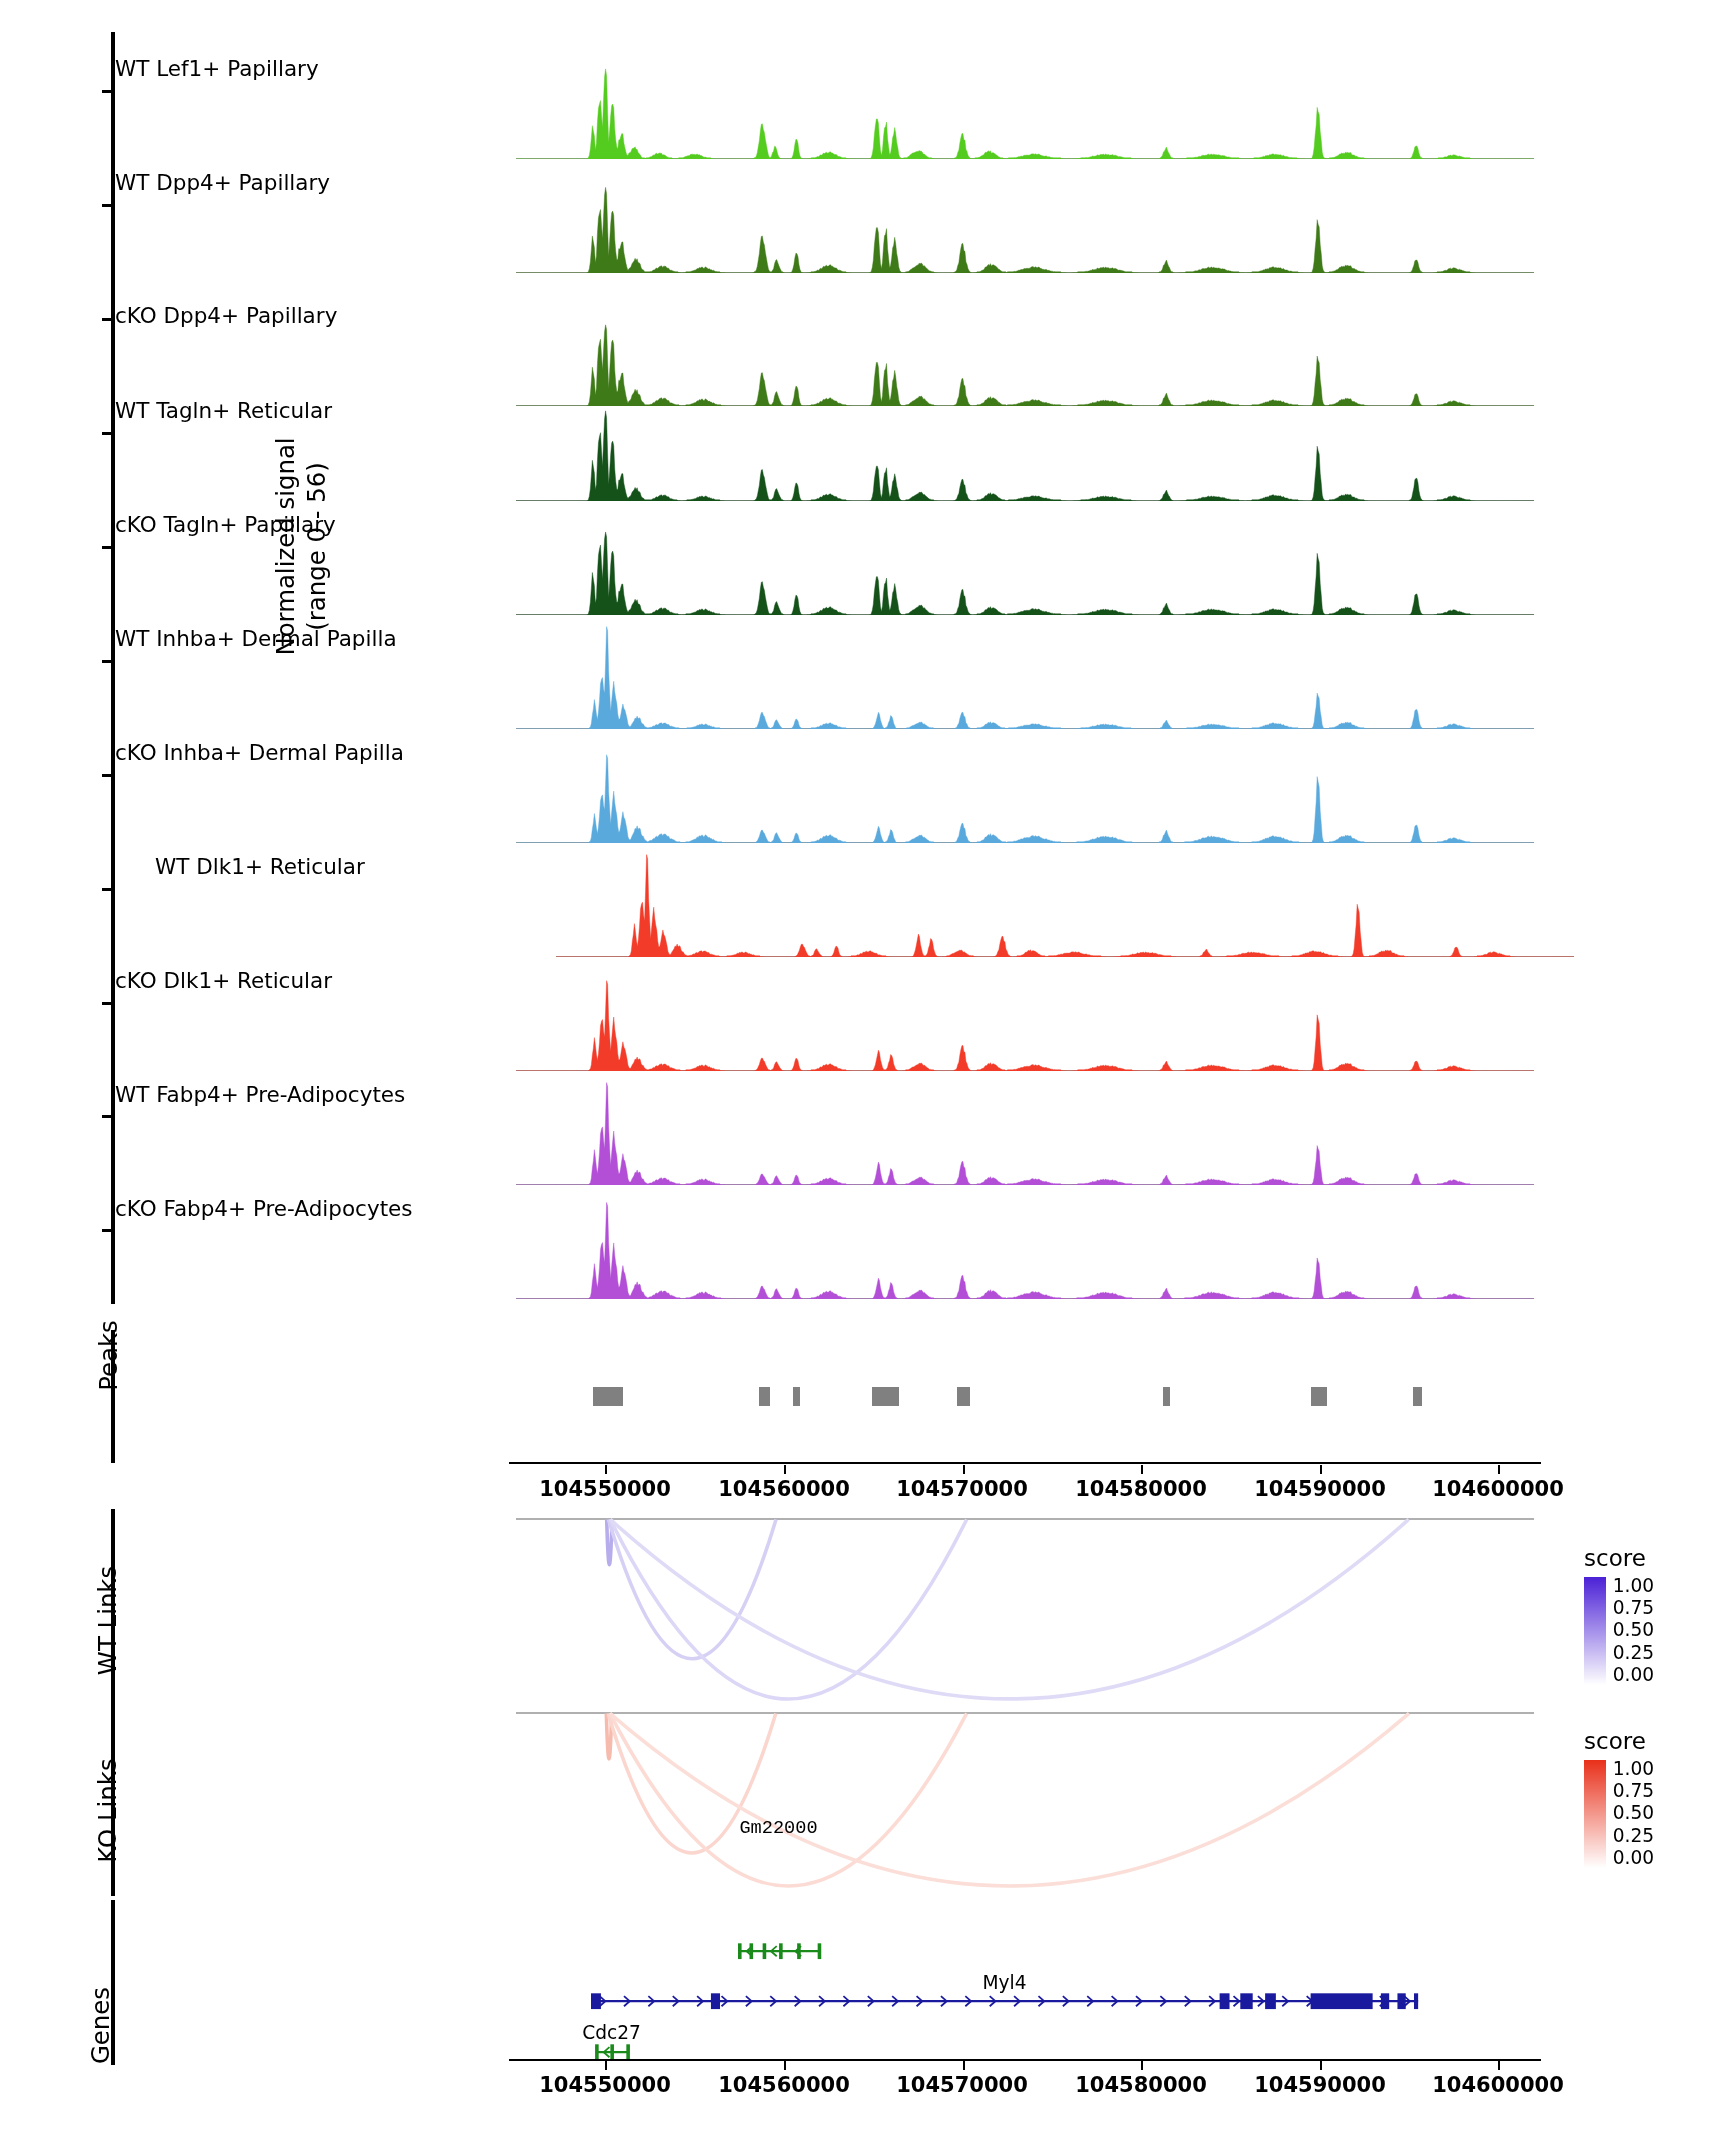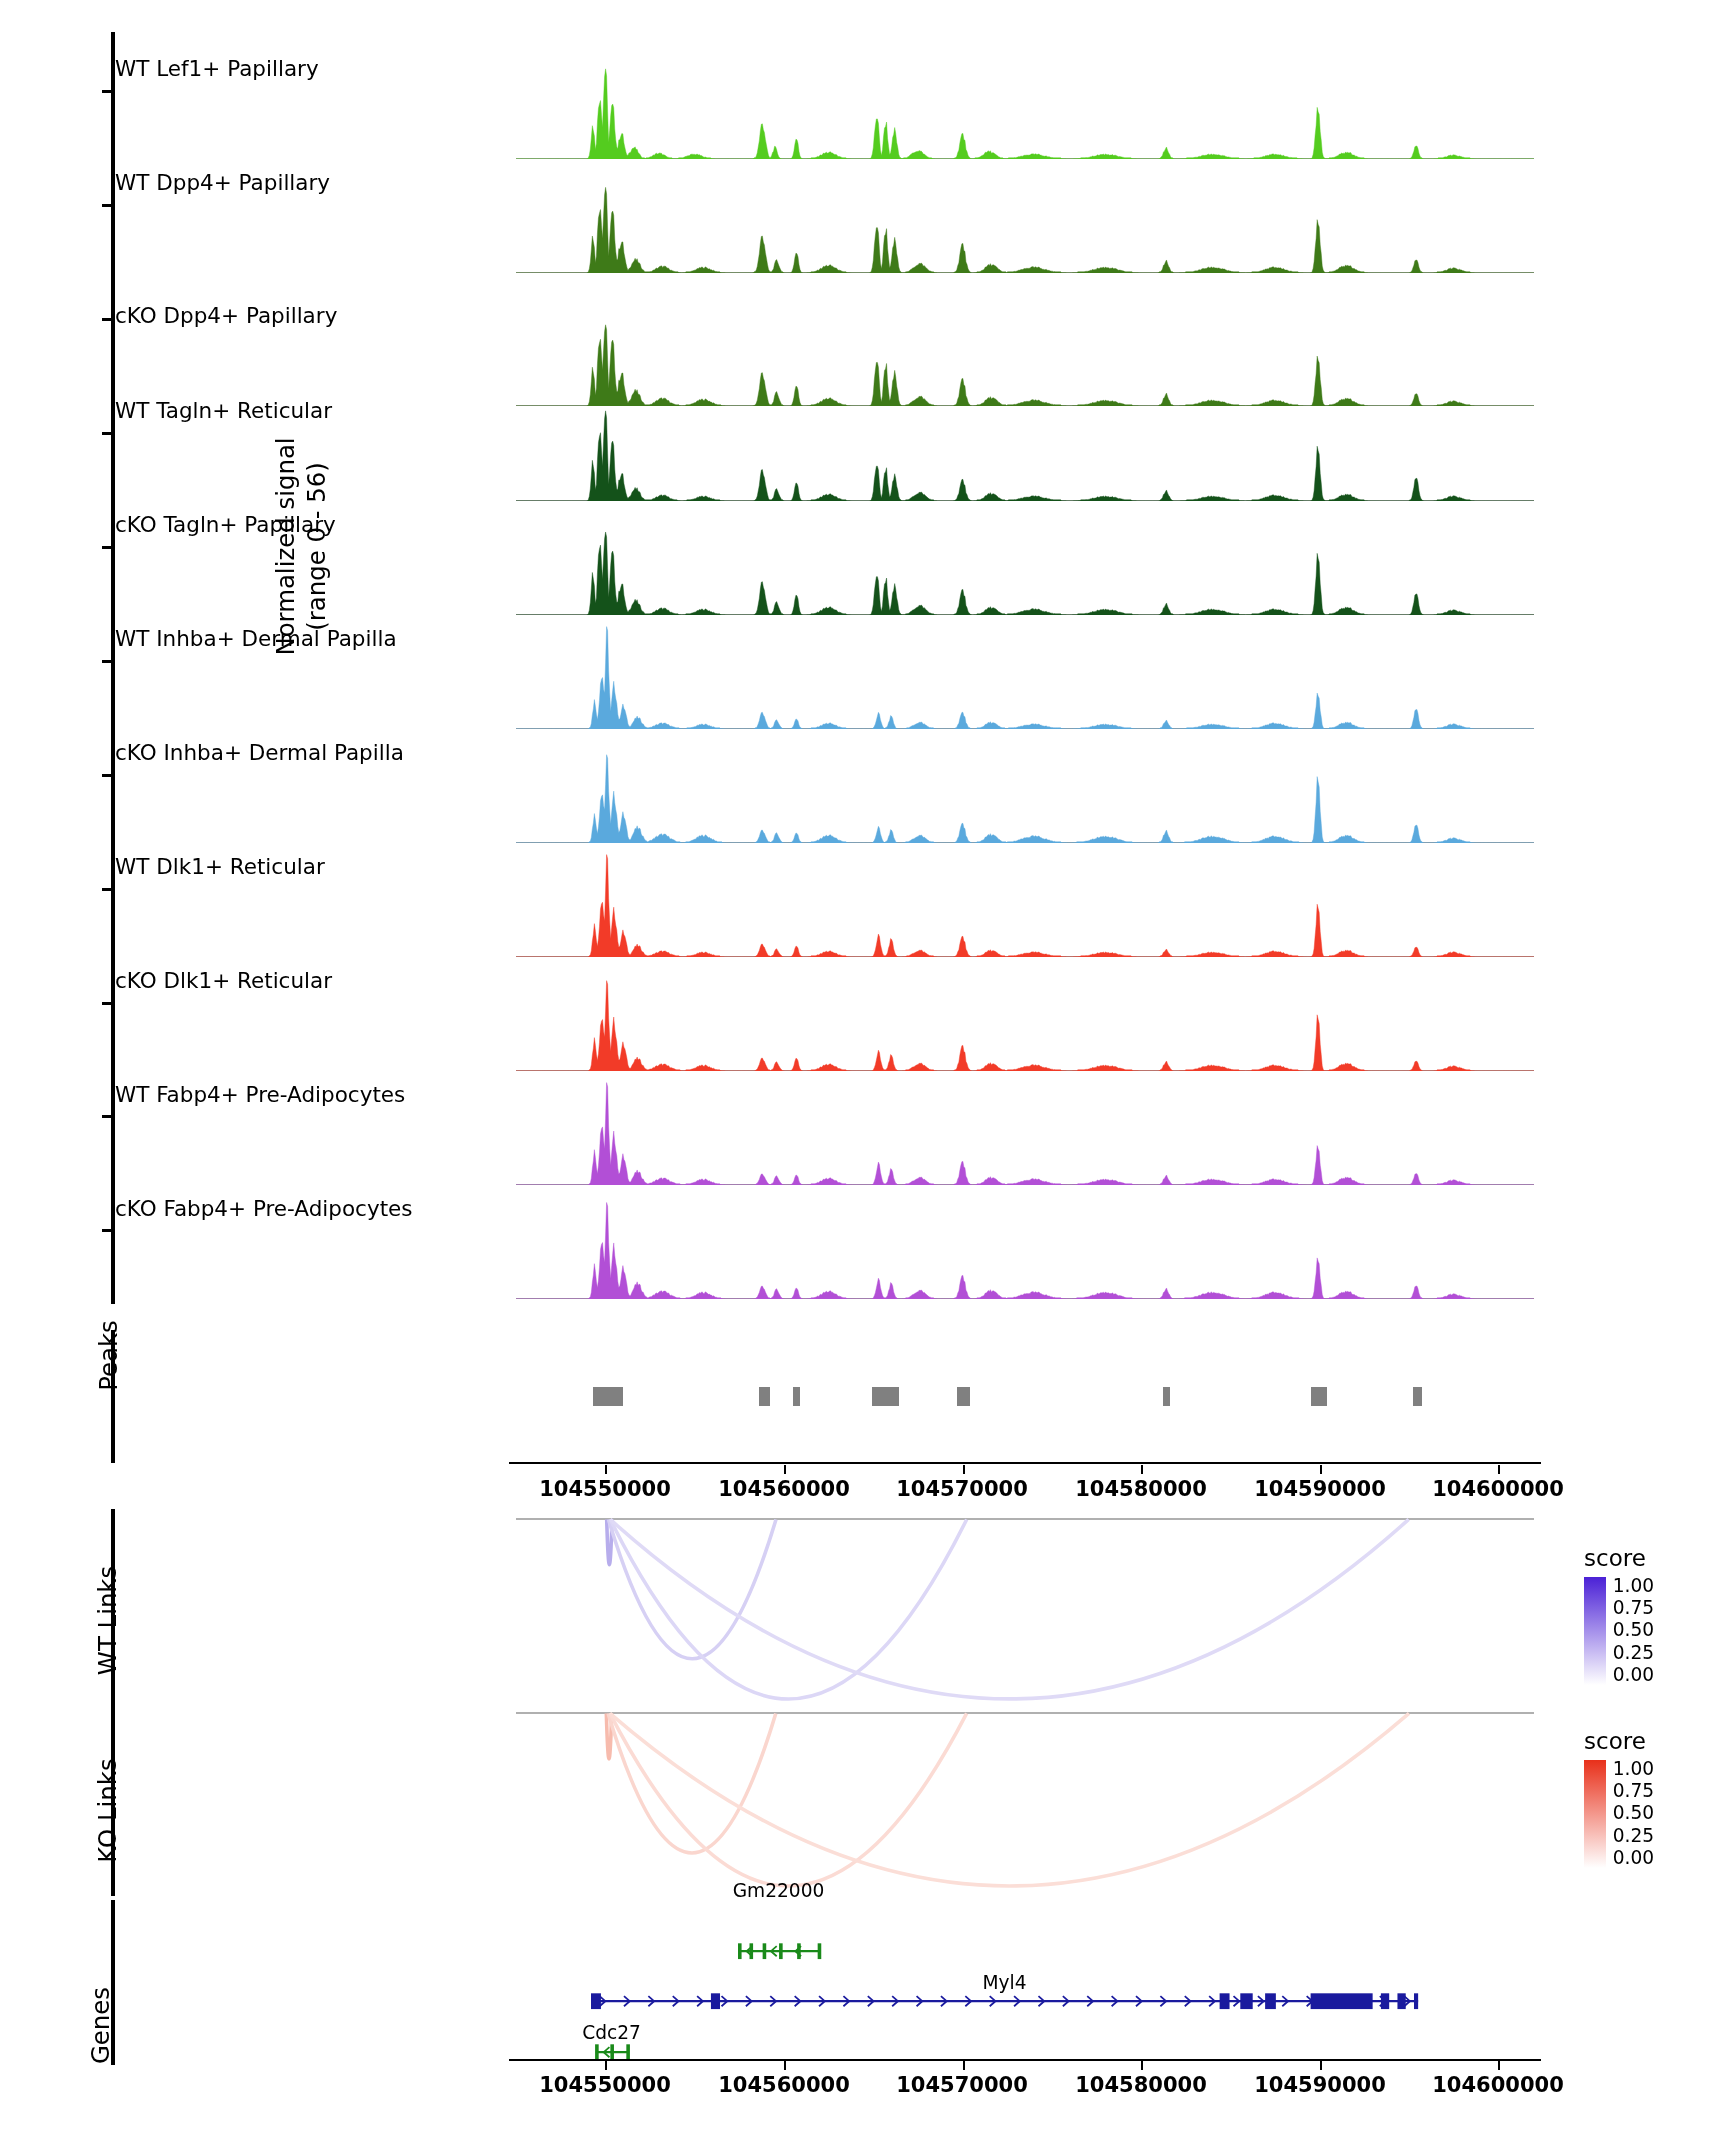--- a/index.html
+++ b/index.html
@@ -261,21 +261,21 @@
       </div>
       <div class="track" style="top: 734px;">
         <div class="track-label">cKO Inhba+ Dermal Papilla</div>
         <div class="track-plot">
           <div class="baseline"></div>
           <svg class="sig" width="1018" height="108" viewBox="0 0 1420 150" preserveAspectRatio="none">
             <path d="M 0 150 L 0.00 150.00 L 1.42 150.00 L 2.84 150.00 L 4.26 150.00 L 5.68 150.00 L 7.10 150.00 L 8.52 150.00 L 9.94 150.00 L 11.36 150.00 L 12.78 150.00 L 14.20 150.00 L 15.62 150.00 L 17.04 150.00 L 18.46 150.00 L 19.88 150.00 L 21.30 150.00 L 22.72 150.00 L 24.14 150.00 L 25.56 150.00 L 26.98 150.00 L 28.40 150.00 L 29.82 150.00 L 31.24 150.00 L 32.66 150.00 L 34.08 150.00 L 35.50 150.00 L 36.92 150.00 L 38.34 150.00 L 39.76 150.00 L 41.18 150.00 L 42.60 150.00 L 44.02 150.00 L 45.44 150.00 L 46.86 150.00 L 48.28 150.00 L 49.70 150.00 L 51.12 150.00 L 52.54 150.00 L 53.96 150.00 L 55.38 150.00 L 56.80 150.00 L 58.22 150.00 L 59.64 150.00 L 61.06 150.00 L 62.48 150.00 L 63.90 150.00 L 65.32 150.00 L 66.74 150.00 L 68.16 150.00 L 69.58 150.00 L 71.00 150.00 L 72.42 150.00 L 73.84 150.00 L 75.26 150.00 L 76.68 150.00 L 78.10 150.00 L 79.52 150.00 L 80.94 150.00 L 82.36 150.00 L 83.78 150.00 L 85.20 150.00 L 86.62 150.00 L 88.04 150.00 L 89.46 150.00 L 90.88 150.00 L 92.30 150.00 L 93.72 150.00 L 95.14 150.00 L 96.56 150.00 L 97.98 150.00 L 99.40 149.98 L 100.82 149.87 L 102.24 148.20 L 103.66 147.56 L 105.08 142.28 L 106.50 130.39 L 107.92 122.17 L 109.34 109.10 L 110.76 118.46 L 112.18 129.65 L 113.60 136.99 L 115.02 127.50 L 116.44 112.93 L 117.86 91.31 L 119.28 85.40 L 120.70 83.13 L 122.12 98.38 L 123.54 103.71 L 124.96 68.78 L 126.38 27.37 L 127.80 32.16 L 129.22 78.47 L 130.64 102.71 L 132.06 123.61 L 133.48 107.00 L 134.90 91.52 L 136.32 77.91 L 137.74 94.09 L 139.16 103.95 L 140.58 111.00 L 142.00 127.60 L 143.42 135.36 L 144.84 132.71 L 146.26 124.88 L 147.68 114.96 L 149.10 106.53 L 150.52 114.48 L 151.94 117.13 L 153.36 123.93 L 154.78 131.31 L 156.20 141.25 L 157.62 144.71 L 159.04 145.70 L 160.46 143.87 L 161.88 140.17 L 163.30 137.51 L 164.72 134.68 L 166.14 129.62 L 167.56 130.89 L 168.98 126.09 L 170.40 131.17 L 171.82 129.25 L 173.24 130.36 L 174.66 137.47 L 176.08 140.36 L 177.50 140.60 L 178.92 144.10 L 180.34 146.10 L 181.76 146.82 L 183.18 148.20 L 184.60 147.92 L 186.02 147.03 L 187.44 146.34 L 188.86 146.54 L 190.28 144.97 L 191.70 143.60 L 193.12 144.05 L 194.54 141.57 L 195.96 140.52 L 197.38 141.51 L 198.80 140.02 L 200.22 138.23 L 201.64 137.75 L 203.06 137.09 L 204.48 139.97 L 205.90 137.69 L 207.32 137.64 L 208.74 137.87 L 210.16 139.69 L 211.58 140.86 L 213.00 140.58 L 214.42 143.76 L 215.84 144.41 L 217.26 144.07 L 218.68 145.28 L 220.10 145.62 L 221.52 146.38 L 222.94 147.45 L 224.36 148.17 L 225.78 148.20 L 227.20 148.20 L 228.62 148.20 L 230.04 149.45 L 231.46 149.54 L 232.88 149.71 L 234.30 149.61 L 235.72 149.41 L 237.14 148.20 L 238.56 148.20 L 239.98 148.20 L 241.40 148.20 L 242.82 147.63 L 244.24 146.90 L 245.66 146.26 L 247.08 145.89 L 248.50 144.91 L 249.92 144.90 L 251.34 143.71 L 252.76 141.53 L 254.18 142.29 L 255.60 139.81 L 257.02 140.68 L 258.44 139.47 L 259.86 138.72 L 261.28 141.36 L 262.70 141.13 L 264.12 138.64 L 265.54 139.67 L 266.96 141.04 L 268.38 142.57 L 269.80 142.05 L 271.22 143.84 L 272.64 143.83 L 274.06 145.47 L 275.48 144.89 L 276.90 146.15 L 278.32 147.17 L 279.74 147.33 L 281.16 148.20 L 282.58 148.20 L 284.00 148.20 L 285.42 148.20 L 286.84 148.20 L 288.26 149.56 L 289.68 149.64 L 291.10 149.76 L 292.52 149.86 L 293.94 149.88 L 295.36 149.92 L 296.78 149.96 L 298.20 149.97 L 299.62 149.98 L 301.04 149.99 L 302.46 149.99 L 303.88 150.00 L 305.30 150.00 L 306.72 150.00 L 308.14 150.00 L 309.56 150.00 L 310.98 150.00 L 312.40 150.00 L 313.82 150.00 L 315.24 150.00 L 316.66 150.00 L 318.08 150.00 L 319.50 150.00 L 320.92 150.00 L 322.34 150.00 L 323.76 150.00 L 325.18 150.00 L 326.60 150.00 L 328.02 150.00 L 329.44 149.98 L 330.86 149.95 L 332.28 149.83 L 333.70 149.45 L 335.12 148.20 L 336.54 147.16 L 337.96 144.20 L 339.38 141.09 L 340.80 136.02 L 342.22 132.32 L 343.64 132.01 L 345.06 135.08 L 346.48 136.61 L 347.90 140.45 L 349.32 143.24 L 350.74 146.12 L 352.16 148.20 L 353.58 148.20 L 355.00 149.55 L 356.42 148.20 L 357.84 147.16 L 359.26 145.53 L 360.68 140.16 L 362.10 136.81 L 363.52 135.61 L 364.94 138.51 L 366.36 141.55 L 367.78 144.22 L 369.20 146.56 L 370.62 148.20 L 372.04 149.42 L 373.46 149.80 L 374.88 149.95 L 376.30 149.99 L 377.72 150.00 L 379.14 150.00 L 380.56 149.99 L 381.98 149.95 L 383.40 149.75 L 384.82 148.20 L 386.24 147.09 L 387.66 144.10 L 389.08 139.23 L 390.50 136.20 L 391.92 136.65 L 393.34 138.75 L 394.76 144.28 L 396.18 147.65 L 397.60 148.20 L 399.02 149.81 L 400.44 149.96 L 401.86 149.94 L 403.28 149.91 L 404.70 149.84 L 406.12 149.79 L 407.54 149.72 L 408.96 149.61 L 410.38 149.44 L 411.80 148.20 L 413.22 148.20 L 414.64 148.20 L 416.06 148.04 L 417.48 147.64 L 418.90 147.29 L 420.32 145.90 L 421.74 146.39 L 423.16 145.30 L 424.58 143.42 L 426.00 144.06 L 427.42 142.99 L 428.84 140.68 L 430.26 141.18 L 431.68 140.27 L 433.10 139.37 L 434.52 140.69 L 435.94 140.22 L 437.36 139.00 L 438.78 138.59 L 440.20 140.62 L 441.62 140.67 L 443.04 141.93 L 444.46 142.80 L 445.88 143.00 L 447.30 143.25 L 448.72 145.60 L 450.14 146.22 L 451.56 146.01 L 452.98 146.70 L 454.40 147.43 L 455.82 147.91 L 457.24 148.20 L 458.66 148.20 L 460.08 148.20 L 461.50 149.44 L 462.92 149.54 L 464.34 149.67 L 465.76 149.78 L 467.18 149.84 L 468.60 149.89 L 470.02 149.94 L 471.44 149.95 L 472.86 149.97 L 474.28 149.98 L 475.70 149.99 L 477.12 149.99 L 478.54 150.00 L 479.96 150.00 L 481.38 150.00 L 482.80 150.00 L 484.22 150.00 L 485.64 150.00 L 487.06 150.00 L 488.48 150.00 L 489.90 150.00 L 491.32 150.00 L 492.74 150.00 L 494.16 149.98 L 495.58 149.90 L 497.00 149.59 L 498.42 148.20 L 499.84 146.32 L 501.26 143.02 L 502.68 137.89 L 504.10 132.37 L 505.52 126.81 L 506.94 129.41 L 508.36 137.09 L 509.78 141.65 L 511.20 145.89 L 512.62 148.11 L 514.04 149.45 L 515.46 148.20 L 516.88 147.67 L 518.30 145.72 L 519.72 140.96 L 521.14 138.05 L 522.56 131.42 L 523.98 132.44 L 525.40 135.27 L 526.82 142.03 L 528.24 145.11 L 529.66 148.11 L 531.08 149.42 L 532.50 149.80 L 533.92 149.96 L 535.34 149.96 L 536.76 149.92 L 538.18 149.88 L 539.60 149.78 L 541.02 149.74 L 542.44 149.59 L 543.86 148.20 L 545.28 148.20 L 546.70 148.20 L 548.12 148.07 L 549.54 146.80 L 550.96 146.21 L 552.38 144.96 L 553.80 144.36 L 555.22 143.97 L 556.64 143.00 L 558.06 142.18 L 559.48 141.35 L 560.90 141.04 L 562.32 139.21 L 563.74 139.58 L 565.16 138.98 L 566.58 139.83 L 568.00 142.41 L 569.42 141.76 L 570.84 143.21 L 572.26 144.24 L 573.68 145.52 L 575.10 146.31 L 576.52 147.66 L 577.94 147.76 L 579.36 148.20 L 580.78 148.20 L 582.20 148.20 L 583.62 149.57 L 585.04 149.67 L 586.46 149.78 L 587.88 149.89 L 589.30 149.93 L 590.72 149.96 L 592.14 149.98 L 593.56 149.99 L 594.98 149.99 L 596.40 150.00 L 597.82 150.00 L 599.24 150.00 L 600.66 150.00 L 602.08 150.00 L 603.50 150.00 L 604.92 150.00 L 606.34 150.00 L 607.76 149.98 L 609.18 149.93 L 610.60 149.78 L 612.02 149.50 L 613.44 148.20 L 614.86 146.97 L 616.28 143.04 L 617.70 140.63 L 619.12 132.97 L 620.54 127.17 L 621.96 122.99 L 623.38 122.68 L 624.80 129.32 L 626.22 129.97 L 627.64 139.79 L 629.06 141.94 L 630.48 145.89 L 631.90 147.97 L 633.32 148.20 L 634.74 149.73 L 636.16 149.92 L 637.58 149.89 L 639.00 149.78 L 640.42 149.67 L 641.84 149.46 L 643.26 148.20 L 644.68 148.20 L 646.10 148.20 L 647.52 147.98 L 648.94 146.95 L 650.36 146.24 L 651.78 145.66 L 653.20 144.32 L 654.62 141.66 L 656.04 141.64 L 657.46 140.05 L 658.88 138.09 L 660.30 139.49 L 661.72 136.98 L 663.14 140.25 L 664.56 138.98 L 665.98 138.67 L 667.40 139.46 L 668.82 140.34 L 670.24 141.45 L 671.66 142.92 L 673.08 144.73 L 674.50 145.28 L 675.92 146.66 L 677.34 147.42 L 678.76 148.20 L 680.18 148.20 L 681.60 148.20 L 683.02 148.20 L 684.44 149.44 L 685.86 148.20 L 687.28 148.20 L 688.70 148.20 L 690.12 148.20 L 691.54 148.20 L 692.96 148.14 L 694.38 147.53 L 695.80 147.27 L 697.22 147.42 L 698.64 146.76 L 700.06 146.21 L 701.48 145.34 L 702.90 145.58 L 704.32 144.25 L 705.74 144.43 L 707.16 144.47 L 708.58 142.63 L 710.00 142.92 L 711.42 142.57 L 712.84 142.39 L 714.26 142.70 L 715.68 142.28 L 717.10 142.23 L 718.52 140.31 L 719.94 140.08 L 721.36 139.59 L 722.78 141.37 L 724.20 139.78 L 725.62 140.73 L 727.04 141.33 L 728.46 140.42 L 729.88 140.79 L 731.30 142.42 L 732.72 142.59 L 734.14 143.83 L 735.56 143.96 L 736.98 144.66 L 738.40 144.39 L 739.82 144.14 L 741.24 145.42 L 742.66 145.67 L 744.08 145.79 L 745.50 146.78 L 746.92 147.02 L 748.34 147.14 L 749.76 148.01 L 751.18 147.69 L 752.60 148.20 L 754.02 148.20 L 755.44 148.20 L 756.86 148.20 L 758.28 148.20 L 759.70 148.20 L 761.12 149.42 L 762.54 149.49 L 763.96 149.62 L 765.38 149.72 L 766.80 149.75 L 768.22 149.81 L 769.64 149.86 L 771.06 149.89 L 772.48 149.89 L 773.90 149.85 L 775.32 149.84 L 776.74 149.79 L 778.16 149.70 L 779.58 149.69 L 781.00 149.57 L 782.42 148.20 L 783.84 148.20 L 785.26 148.20 L 786.68 148.20 L 788.10 148.20 L 789.52 148.20 L 790.94 148.20 L 792.36 148.09 L 793.78 147.62 L 795.20 147.18 L 796.62 147.39 L 798.04 146.93 L 799.46 146.90 L 800.88 145.51 L 802.30 146.00 L 803.72 144.32 L 805.14 144.71 L 806.56 144.82 L 807.98 144.18 L 809.40 144.22 L 810.82 141.83 L 812.24 142.79 L 813.66 142.59 L 815.08 141.45 L 816.50 141.45 L 817.92 141.40 L 819.34 140.46 L 820.76 142.10 L 822.18 140.39 L 823.60 141.41 L 825.02 141.52 L 826.44 141.44 L 827.86 142.53 L 829.28 142.37 L 830.70 142.39 L 832.12 141.44 L 833.54 143.30 L 834.96 142.91 L 836.38 142.76 L 837.80 143.61 L 839.22 144.67 L 840.64 145.56 L 842.06 145.21 L 843.48 145.61 L 844.90 145.99 L 846.32 146.54 L 847.74 146.89 L 849.16 147.70 L 850.58 148.07 L 852.00 148.11 L 853.42 148.20 L 854.84 148.20 L 856.26 148.20 L 857.68 148.20 L 859.10 148.20 L 860.52 149.40 L 861.94 149.53 L 863.36 149.57 L 864.78 149.66 L 866.20 149.76 L 867.62 149.76 L 869.04 149.81 L 870.46 149.86 L 871.88 149.91 L 873.30 149.92 L 874.72 149.94 L 876.14 149.95 L 877.56 149.97 L 878.98 149.98 L 880.40 149.98 L 881.82 149.99 L 883.24 149.99 L 884.66 149.99 L 886.08 149.99 L 887.50 150.00 L 888.92 150.00 L 890.34 150.00 L 891.76 150.00 L 893.18 149.99 L 894.60 149.95 L 896.02 149.81 L 897.44 148.20 L 898.86 148.20 L 900.28 146.77 L 901.70 144.58 L 903.12 139.31 L 904.54 138.18 L 905.96 134.77 L 907.38 131.92 L 908.80 136.69 L 910.22 140.71 L 911.64 142.73 L 913.06 146.51 L 914.48 148.20 L 915.90 148.20 L 917.32 149.80 L 918.74 149.93 L 920.16 149.92 L 921.58 149.90 L 923.00 149.87 L 924.42 149.86 L 925.84 149.78 L 927.26 149.75 L 928.68 149.63 L 930.10 149.57 L 931.52 149.51 L 932.94 148.20 L 934.36 148.20 L 935.78 148.20 L 937.20 148.20 L 938.62 148.20 L 940.04 148.20 L 941.46 148.20 L 942.88 147.86 L 944.30 147.80 L 945.72 147.24 L 947.14 146.60 L 948.56 146.44 L 949.98 146.58 L 951.40 146.02 L 952.82 144.53 L 954.24 145.42 L 955.66 144.32 L 957.08 143.03 L 958.50 142.74 L 959.92 143.26 L 961.34 142.80 L 962.76 142.71 L 964.18 141.84 L 965.60 140.22 L 967.02 141.54 L 968.44 141.93 L 969.86 139.93 L 971.28 141.99 L 972.70 140.87 L 974.12 141.29 L 975.54 141.71 L 976.96 141.85 L 978.38 142.17 L 979.80 141.89 L 981.22 142.26 L 982.64 143.12 L 984.06 143.51 L 985.48 142.96 L 986.90 143.59 L 988.32 143.70 L 989.74 144.92 L 991.16 145.44 L 992.58 146.27 L 994.00 145.88 L 995.42 146.56 L 996.84 146.89 L 998.26 147.68 L 999.68 147.71 L 1001.10 147.88 L 1002.52 148.20 L 1003.94 148.20 L 1005.36 148.20 L 1006.78 148.20 L 1008.20 148.20 L 1009.62 149.43 L 1011.04 149.50 L 1012.46 149.50 L 1013.88 149.68 L 1015.30 149.71 L 1016.72 149.77 L 1018.14 149.85 L 1019.56 149.77 L 1020.98 149.70 L 1022.40 149.62 L 1023.82 149.54 L 1025.24 149.45 L 1026.66 148.20 L 1028.08 148.20 L 1029.50 148.20 L 1030.92 148.20 L 1032.34 148.20 L 1033.76 147.89 L 1035.18 147.78 L 1036.60 147.44 L 1038.02 146.79 L 1039.44 146.44 L 1040.86 146.24 L 1042.28 144.75 L 1043.70 145.54 L 1045.12 143.50 L 1046.54 143.72 L 1047.96 142.94 L 1049.38 143.84 L 1050.80 141.57 L 1052.22 141.59 L 1053.64 141.07 L 1055.06 140.11 L 1056.48 140.07 L 1057.90 141.53 L 1059.32 140.99 L 1060.74 141.30 L 1062.16 141.81 L 1063.58 141.61 L 1065.00 142.03 L 1066.42 141.53 L 1067.84 142.97 L 1069.26 143.63 L 1070.68 142.77 L 1072.10 144.90 L 1073.52 145.27 L 1074.94 145.14 L 1076.36 145.60 L 1077.78 146.58 L 1079.20 147.13 L 1080.62 146.88 L 1082.04 147.24 L 1083.46 148.05 L 1084.88 148.20 L 1086.30 148.20 L 1087.72 148.20 L 1089.14 148.20 L 1090.56 148.20 L 1091.98 148.20 L 1093.40 149.48 L 1094.82 149.60 L 1096.24 149.72 L 1097.66 149.77 L 1099.08 149.86 L 1100.50 149.87 L 1101.92 149.92 L 1103.34 149.94 L 1104.76 149.95 L 1106.18 149.96 L 1107.60 149.97 L 1109.02 149.80 L 1110.44 148.20 L 1111.86 144.92 L 1113.28 135.02 L 1114.70 112.95 L 1116.12 93.23 L 1117.54 57.77 L 1118.96 65.33 L 1120.38 72.10 L 1121.80 105.95 L 1123.22 122.79 L 1124.64 141.77 L 1126.06 147.35 L 1127.48 149.44 L 1128.90 149.76 L 1130.32 149.65 L 1131.74 149.60 L 1133.16 149.44 L 1134.58 148.20 L 1136.00 148.20 L 1137.42 148.20 L 1138.84 147.77 L 1140.26 147.52 L 1141.68 147.16 L 1143.10 146.37 L 1144.52 145.52 L 1145.94 145.01 L 1147.36 143.95 L 1148.78 142.11 L 1150.20 142.06 L 1151.62 140.57 L 1153.04 141.35 L 1154.46 140.72 L 1155.88 141.26 L 1157.30 138.74 L 1158.72 140.44 L 1160.14 139.40 L 1161.56 140.34 L 1162.98 140.19 L 1164.40 139.85 L 1165.82 142.87 L 1167.24 143.83 L 1168.66 143.81 L 1170.08 144.25 L 1171.50 145.84 L 1172.92 145.42 L 1174.34 147.06 L 1175.76 147.34 L 1177.18 147.63 L 1178.60 148.14 L 1180.02 148.20 L 1181.44 148.20 L 1182.86 148.20 L 1184.28 149.53 L 1185.70 149.65 L 1187.12 149.69 L 1188.54 149.83 L 1189.96 149.85 L 1191.38 149.91 L 1192.80 149.94 L 1194.22 149.97 L 1195.64 149.98 L 1197.06 149.99 L 1198.48 149.99 L 1199.90 149.99 L 1201.32 150.00 L 1202.74 150.00 L 1204.16 150.00 L 1205.58 150.00 L 1207.00 150.00 L 1208.42 150.00 L 1209.84 150.00 L 1211.26 150.00 L 1212.68 150.00 L 1214.10 150.00 L 1215.52 150.00 L 1216.94 150.00 L 1218.36 150.00 L 1219.78 150.00 L 1221.20 150.00 L 1222.62 150.00 L 1224.04 150.00 L 1225.46 150.00 L 1226.88 150.00 L 1228.30 150.00 L 1229.72 150.00 L 1231.14 150.00 L 1232.56 150.00 L 1233.98 150.00 L 1235.40 150.00 L 1236.82 150.00 L 1238.24 150.00 L 1239.66 150.00 L 1241.08 150.00 L 1242.50 150.00 L 1243.92 149.98 L 1245.34 149.88 L 1246.76 149.53 L 1248.18 148.20 L 1249.60 145.99 L 1251.02 140.42 L 1252.44 135.17 L 1253.86 126.57 L 1255.28 125.50 L 1256.70 125.21 L 1258.12 129.92 L 1259.54 138.84 L 1260.96 144.18 L 1262.38 147.61 L 1263.80 148.20 L 1265.22 149.78 L 1266.64 149.96 L 1268.06 149.99 L 1269.48 149.99 L 1270.90 149.98 L 1272.32 149.98 L 1273.74 149.96 L 1275.16 149.95 L 1276.58 149.93 L 1278.00 149.88 L 1279.42 149.83 L 1280.84 149.72 L 1282.26 149.67 L 1283.68 149.51 L 1285.10 148.20 L 1286.52 148.20 L 1287.94 148.20 L 1289.36 148.20 L 1290.78 147.97 L 1292.20 147.93 L 1293.62 147.27 L 1295.04 146.56 L 1296.46 146.29 L 1297.88 146.49 L 1299.30 145.39 L 1300.72 144.14 L 1302.14 143.91 L 1303.56 143.27 L 1304.98 144.35 L 1306.40 143.39 L 1307.82 142.59 L 1309.24 142.92 L 1310.66 143.47 L 1312.08 144.20 L 1313.50 145.04 L 1314.92 145.44 L 1316.34 144.74 L 1317.76 145.75 L 1319.18 145.89 L 1320.60 146.82 L 1322.02 147.03 L 1323.44 147.69 L 1324.86 148.09 L 1326.28 148.20 L 1327.70 148.20 L 1329.12 148.20 L 1330.54 148.20 L 1331.96 149.44 L 1333.38 149.61 L 1334.80 149.72 L 1336.22 149.78 L 1337.64 149.87 L 1339.06 149.91 L 1340.48 149.93 L 1341.90 149.96 L 1343.32 149.98 L 1344.74 149.98 L 1346.16 149.99 L 1347.58 149.99 L 1349.00 150.00 L 1350.42 150.00 L 1351.84 150.00 L 1353.26 150.00 L 1354.68 150.00 L 1356.10 150.00 L 1357.52 150.00 L 1358.94 150.00 L 1360.36 150.00 L 1361.78 150.00 L 1363.20 150.00 L 1364.62 150.00 L 1366.04 150.00 L 1367.46 150.00 L 1368.88 150.00 L 1370.30 150.00 L 1371.72 150.00 L 1373.14 150.00 L 1374.56 150.00 L 1375.98 150.00 L 1377.40 150.00 L 1378.82 150.00 L 1380.24 150.00 L 1381.66 150.00 L 1383.08 150.00 L 1384.50 150.00 L 1385.92 150.00 L 1387.34 150.00 L 1388.76 150.00 L 1390.18 150.00 L 1391.60 150.00 L 1393.02 150.00 L 1394.44 150.00 L 1395.86 150.00 L 1397.28 150.00 L 1398.70 150.00 L 1400.12 150.00 L 1401.54 150.00 L 1402.96 150.00 L 1404.38 150.00 L 1405.80 150.00 L 1407.22 150.00 L 1408.64 150.00 L 1410.06 150.00 L 1411.48 150.00 L 1412.90 150.00 L 1414.32 150.00 L 1415.74 150.00 L 1417.16 150.00 L 1418.58 150.00 L 1420.00 150.00 L 1420 150 Z" fill="#5aa9dd" stroke="#5aa9dd" stroke-width="0.6"></path>
           </svg>
         </div>
       </div>
-      <div class="track" style="top: 848px;">
+      <div class="track" style="top: 848px; margin-left: 40px;">
         <div class="track-label">WT Dlk1+ Reticular</div>
         <div class="track-plot">
           <div class="baseline"></div>
           <svg class="sig" width="1018" height="108" viewBox="0 0 1420 150" preserveAspectRatio="none">
             <path d="M 0 150 L 0.00 150.00 L 1.42 150.00 L 2.84 150.00 L 4.26 150.00 L 5.68 150.00 L 7.10 150.00 L 8.52 150.00 L 9.94 150.00 L 11.36 150.00 L 12.78 150.00 L 14.20 150.00 L 15.62 150.00 L 17.04 150.00 L 18.46 150.00 L 19.88 150.00 L 21.30 150.00 L 22.72 150.00 L 24.14 150.00 L 25.56 150.00 L 26.98 150.00 L 28.40 150.00 L 29.82 150.00 L 31.24 150.00 L 32.66 150.00 L 34.08 150.00 L 35.50 150.00 L 36.92 150.00 L 38.34 150.00 L 39.76 150.00 L 41.18 150.00 L 42.60 150.00 L 44.02 150.00 L 45.44 150.00 L 46.86 150.00 L 48.28 150.00 L 49.70 150.00 L 51.12 150.00 L 52.54 150.00 L 53.96 150.00 L 55.38 150.00 L 56.80 150.00 L 58.22 150.00 L 59.64 150.00 L 61.06 150.00 L 62.48 150.00 L 63.90 150.00 L 65.32 150.00 L 66.74 150.00 L 68.16 150.00 L 69.58 150.00 L 71.00 150.00 L 72.42 150.00 L 73.84 150.00 L 75.26 150.00 L 76.68 150.00 L 78.10 150.00 L 79.52 150.00 L 80.94 150.00 L 82.36 150.00 L 83.78 150.00 L 85.20 150.00 L 86.62 150.00 L 88.04 150.00 L 89.46 150.00 L 90.88 150.00 L 92.30 150.00 L 93.72 150.00 L 95.14 150.00 L 96.56 150.00 L 97.98 150.00 L 99.40 149.98 L 100.82 149.85 L 102.24 148.20 L 103.66 147.23 L 105.08 141.25 L 106.50 127.78 L 107.92 118.46 L 109.34 103.64 L 110.76 114.26 L 112.18 126.94 L 113.60 135.26 L 115.02 124.39 L 116.44 107.82 L 117.86 83.22 L 119.28 76.49 L 120.70 73.91 L 122.12 91.26 L 123.54 100.16 L 124.96 58.10 L 126.38 7.81 L 127.80 13.45 L 129.22 69.23 L 130.64 99.25 L 132.06 124.66 L 133.48 108.72 L 134.90 93.86 L 136.32 80.79 L 137.74 96.33 L 139.16 105.80 L 140.58 112.56 L 142.00 128.50 L 143.42 135.94 L 144.84 135.02 L 146.26 128.23 L 147.68 119.63 L 149.10 112.33 L 150.52 119.22 L 151.94 121.51 L 153.36 127.40 L 154.78 133.81 L 156.20 142.42 L 157.62 145.42 L 159.04 146.77 L 160.46 145.40 L 161.88 142.63 L 163.30 140.63 L 164.72 138.51 L 166.14 134.71 L 167.56 135.67 L 168.98 132.07 L 170.40 135.87 L 171.82 134.43 L 173.24 135.27 L 174.66 140.60 L 176.08 142.77 L 177.50 142.95 L 178.92 145.58 L 180.34 147.08 L 181.76 147.61 L 183.18 148.20 L 184.60 148.20 L 186.02 148.02 L 187.44 147.56 L 188.86 147.69 L 190.28 146.64 L 191.70 145.73 L 193.12 146.03 L 194.54 144.38 L 195.96 143.68 L 197.38 144.34 L 198.80 143.34 L 200.22 142.16 L 201.64 141.83 L 203.06 141.39 L 204.48 143.31 L 205.90 141.79 L 207.32 141.76 L 208.74 141.91 L 210.16 143.13 L 211.58 143.91 L 213.00 143.72 L 214.42 145.84 L 215.84 146.27 L 217.26 146.04 L 218.68 146.85 L 220.10 147.08 L 221.52 147.58 L 222.94 148.20 L 224.36 148.20 L 225.78 148.20 L 227.20 148.20 L 228.62 149.41 L 230.04 149.63 L 231.46 149.69 L 232.88 149.81 L 234.30 149.76 L 235.72 149.63 L 237.14 149.49 L 238.56 148.20 L 239.98 148.20 L 241.40 148.20 L 242.82 148.20 L 244.24 148.07 L 245.66 147.66 L 247.08 147.43 L 248.50 146.82 L 249.92 146.81 L 251.34 146.07 L 252.76 144.70 L 254.18 145.18 L 255.60 143.63 L 257.02 144.18 L 258.44 143.42 L 259.86 142.95 L 261.28 144.60 L 262.70 144.46 L 264.12 142.90 L 265.54 143.54 L 266.96 144.40 L 268.38 145.35 L 269.80 145.03 L 271.22 146.15 L 272.64 146.15 L 274.06 147.17 L 275.48 146.80 L 276.90 147.60 L 278.32 148.20 L 279.74 148.20 L 281.16 148.20 L 282.58 148.20 L 284.00 148.20 L 285.42 149.52 L 286.84 149.60 L 288.26 149.73 L 289.68 149.77 L 291.10 149.85 L 292.52 149.91 L 293.94 149.93 L 295.36 149.95 L 296.78 149.97 L 298.20 149.98 L 299.62 149.99 L 301.04 149.99 L 302.46 150.00 L 303.88 150.00 L 305.30 150.00 L 306.72 150.00 L 308.14 150.00 L 309.56 150.00 L 310.98 150.00 L 312.40 150.00 L 313.82 150.00 L 315.24 150.00 L 316.66 150.00 L 318.08 150.00 L 319.50 150.00 L 320.92 150.00 L 322.34 150.00 L 323.76 150.00 L 325.18 150.00 L 326.60 150.00 L 328.02 150.00 L 329.44 149.98 L 330.86 149.95 L 332.28 149.83 L 333.70 149.45 L 335.12 148.20 L 336.54 147.16 L 337.96 144.20 L 339.38 141.09 L 340.80 136.02 L 342.22 132.32 L 343.64 132.01 L 345.06 135.08 L 346.48 136.61 L 347.90 140.45 L 349.32 143.24 L 350.74 146.12 L 352.16 148.20 L 353.58 148.20 L 355.00 149.64 L 356.42 148.20 L 357.84 147.73 L 359.26 146.43 L 360.68 142.13 L 362.10 139.45 L 363.52 138.49 L 364.94 140.81 L 366.36 143.24 L 367.78 145.38 L 369.20 147.25 L 370.62 148.20 L 372.04 149.53 L 373.46 149.84 L 374.88 149.96 L 376.30 149.99 L 377.72 150.00 L 379.14 150.00 L 380.56 149.99 L 381.98 149.94 L 383.40 149.72 L 384.82 148.20 L 386.24 146.83 L 387.66 143.56 L 389.08 138.25 L 390.50 134.95 L 391.92 135.43 L 393.34 137.72 L 394.76 143.76 L 396.18 147.44 L 397.60 148.20 L 399.02 149.79 L 400.44 149.96 L 401.86 149.96 L 403.28 149.93 L 404.70 149.88 L 406.12 149.84 L 407.54 149.79 L 408.96 149.71 L 410.38 149.58 L 411.80 148.20 L 413.22 148.20 L 414.64 148.20 L 416.06 148.20 L 417.48 148.20 L 418.90 147.97 L 420.32 146.93 L 421.74 147.29 L 423.16 146.48 L 424.58 145.07 L 426.00 145.55 L 427.42 144.74 L 428.84 143.01 L 430.26 143.38 L 431.68 142.70 L 433.10 142.03 L 434.52 143.02 L 435.94 142.66 L 437.36 141.75 L 438.78 141.45 L 440.20 142.97 L 441.62 143.00 L 443.04 143.95 L 444.46 144.60 L 445.88 144.75 L 447.30 144.94 L 448.72 146.70 L 450.14 147.17 L 451.56 147.00 L 452.98 147.52 L 454.40 148.07 L 455.82 148.20 L 457.24 148.20 L 458.66 148.20 L 460.08 148.20 L 461.50 149.58 L 462.92 149.66 L 464.34 149.76 L 465.76 149.83 L 467.18 149.88 L 468.60 149.92 L 470.02 149.95 L 471.44 149.97 L 472.86 149.98 L 474.28 149.99 L 475.70 149.99 L 477.12 150.00 L 478.54 150.00 L 479.96 150.00 L 481.38 150.00 L 482.80 150.00 L 484.22 150.00 L 485.64 150.00 L 487.06 150.00 L 488.48 150.00 L 489.90 150.00 L 491.32 150.00 L 492.74 150.00 L 494.16 149.98 L 495.58 149.86 L 497.00 149.44 L 498.42 148.20 L 499.84 144.94 L 501.26 140.40 L 502.68 133.34 L 504.10 125.77 L 505.52 118.12 L 506.94 121.69 L 508.36 132.24 L 509.78 138.52 L 511.20 144.35 L 512.62 147.40 L 514.04 148.20 L 515.46 148.20 L 516.88 146.78 L 518.30 144.08 L 519.72 137.48 L 521.14 133.45 L 522.56 124.28 L 523.98 125.68 L 525.40 129.60 L 526.82 138.96 L 528.24 143.23 L 529.66 147.38 L 531.08 148.20 L 532.50 149.73 L 533.92 149.95 L 535.34 149.97 L 536.76 149.93 L 538.18 149.90 L 539.60 149.80 L 541.02 149.77 L 542.44 149.64 L 543.86 149.41 L 545.28 148.20 L 546.70 148.20 L 548.12 148.20 L 549.54 147.20 L 550.96 146.69 L 552.38 145.59 L 553.80 145.06 L 555.22 144.72 L 556.64 143.87 L 558.06 143.16 L 559.48 142.43 L 560.90 142.16 L 562.32 140.56 L 563.74 140.89 L 565.16 140.36 L 566.58 141.10 L 568.00 143.36 L 569.42 142.79 L 570.84 144.06 L 572.26 144.96 L 573.68 146.08 L 575.10 146.77 L 576.52 147.96 L 577.94 148.04 L 579.36 148.20 L 580.78 148.20 L 582.20 148.20 L 583.62 149.62 L 585.04 149.71 L 586.46 149.81 L 587.88 149.90 L 589.30 149.94 L 590.72 149.96 L 592.14 149.98 L 593.56 149.99 L 594.98 149.99 L 596.40 150.00 L 597.82 150.00 L 599.24 150.00 L 600.66 150.00 L 602.08 150.00 L 603.50 150.00 L 604.92 150.00 L 606.34 150.00 L 607.76 149.98 L 609.18 149.93 L 610.60 149.77 L 612.02 149.47 L 613.44 148.20 L 614.86 146.82 L 616.28 142.70 L 617.70 140.16 L 619.12 132.11 L 620.54 126.03 L 621.96 121.64 L 623.38 121.31 L 624.80 128.29 L 626.22 128.97 L 627.64 139.28 L 629.06 141.54 L 630.48 145.69 L 631.90 147.87 L 633.32 148.20 L 634.74 149.72 L 636.16 149.92 L 637.58 149.92 L 639.00 149.83 L 640.42 149.74 L 641.84 149.58 L 643.26 148.20 L 644.68 148.20 L 646.10 148.20 L 647.52 148.20 L 648.94 147.63 L 650.36 147.08 L 651.78 146.62 L 653.20 145.58 L 654.62 143.51 L 656.04 143.50 L 657.46 142.26 L 658.88 140.73 L 660.30 141.82 L 661.72 139.87 L 663.14 142.42 L 664.56 141.43 L 665.98 141.19 L 667.40 141.81 L 668.82 142.49 L 670.24 143.35 L 671.66 144.49 L 673.08 145.90 L 674.50 146.33 L 675.92 147.40 L 677.34 147.99 L 678.76 148.20 L 680.18 148.20 L 681.60 148.20 L 683.02 149.51 L 684.44 149.60 L 685.86 149.43 L 687.28 148.20 L 688.70 148.20 L 690.12 148.20 L 691.54 148.20 L 692.96 148.20 L 694.38 148.20 L 695.80 148.05 L 697.22 148.15 L 698.64 147.69 L 700.06 147.30 L 701.48 146.67 L 702.90 146.84 L 704.32 145.89 L 705.74 146.02 L 707.16 146.05 L 708.58 144.74 L 710.00 144.95 L 711.42 144.70 L 712.84 144.56 L 714.26 144.79 L 715.68 144.48 L 717.10 144.45 L 718.52 143.08 L 719.94 142.91 L 721.36 142.57 L 722.78 143.83 L 724.20 142.70 L 725.62 143.38 L 727.04 143.81 L 728.46 143.16 L 729.88 143.42 L 731.30 144.58 L 732.72 144.71 L 734.14 145.59 L 735.56 145.69 L 736.98 146.19 L 738.40 145.99 L 739.82 145.81 L 741.24 146.73 L 742.66 146.91 L 744.08 146.99 L 745.50 147.70 L 746.92 147.87 L 748.34 147.96 L 749.76 148.20 L 751.18 148.20 L 752.60 148.20 L 754.02 148.20 L 755.44 148.20 L 756.86 148.20 L 758.28 148.20 L 759.70 148.20 L 761.12 149.58 L 762.54 149.63 L 763.96 149.73 L 765.38 149.80 L 766.80 149.82 L 768.22 149.86 L 769.64 149.90 L 771.06 149.92 L 772.48 149.92 L 773.90 149.90 L 775.32 149.88 L 776.74 149.85 L 778.16 149.78 L 779.58 149.78 L 781.00 149.69 L 782.42 149.57 L 783.84 149.49 L 785.26 149.44 L 786.68 149.44 L 788.10 148.20 L 789.52 148.20 L 790.94 148.20 L 792.36 148.20 L 793.78 148.20 L 795.20 147.99 L 796.62 148.13 L 798.04 147.81 L 799.46 147.78 L 800.88 146.79 L 802.30 147.14 L 803.72 145.94 L 805.14 146.22 L 806.56 146.30 L 807.98 145.84 L 809.40 145.87 L 810.82 144.16 L 812.24 144.85 L 813.66 144.71 L 815.08 143.89 L 816.50 143.89 L 817.92 143.85 L 819.34 143.19 L 820.76 144.36 L 822.18 143.14 L 823.60 143.86 L 825.02 143.94 L 826.44 143.89 L 827.86 144.66 L 829.28 144.55 L 830.70 144.57 L 832.12 143.88 L 833.54 145.22 L 834.96 144.94 L 836.38 144.83 L 837.80 145.44 L 839.22 146.19 L 840.64 146.83 L 842.06 146.58 L 843.48 146.86 L 844.90 147.14 L 846.32 147.53 L 847.74 147.78 L 849.16 148.20 L 850.58 148.20 L 852.00 148.20 L 853.42 148.20 L 854.84 148.20 L 856.26 148.20 L 857.68 148.20 L 859.10 149.46 L 860.52 149.57 L 861.94 149.66 L 863.36 149.69 L 864.78 149.76 L 866.20 149.83 L 867.62 149.83 L 869.04 149.87 L 870.46 149.90 L 871.88 149.93 L 873.30 149.94 L 874.72 149.96 L 876.14 149.97 L 877.56 149.98 L 878.98 149.98 L 880.40 149.99 L 881.82 149.99 L 883.24 149.99 L 884.66 150.00 L 886.08 150.00 L 887.50 150.00 L 888.92 150.00 L 890.34 150.00 L 891.76 150.00 L 893.18 149.99 L 894.60 149.97 L 896.02 149.88 L 897.44 149.62 L 898.86 148.20 L 900.28 148.01 L 901.70 146.66 L 903.12 143.42 L 904.54 142.72 L 905.96 140.63 L 907.38 138.88 L 908.80 141.81 L 910.22 144.28 L 911.64 145.53 L 913.06 147.85 L 914.48 148.20 L 915.90 149.58 L 917.32 149.87 L 918.74 149.96 L 920.16 149.95 L 921.58 149.93 L 923.00 149.90 L 924.42 149.90 L 925.84 149.84 L 927.26 149.82 L 928.68 149.74 L 930.10 149.69 L 931.52 149.65 L 932.94 149.57 L 934.36 149.41 L 935.78 148.20 L 937.20 148.20 L 938.62 148.20 L 940.04 148.20 L 941.46 148.20 L 942.88 148.20 L 944.30 148.20 L 945.72 148.03 L 947.14 147.57 L 948.56 147.46 L 949.98 147.56 L 951.40 147.16 L 952.82 146.09 L 954.24 146.73 L 955.66 145.94 L 957.08 145.02 L 958.50 144.81 L 959.92 145.18 L 961.34 144.86 L 962.76 144.79 L 964.18 144.17 L 965.60 143.01 L 967.02 143.96 L 968.44 144.24 L 969.86 142.80 L 971.28 144.28 L 972.70 143.48 L 974.12 143.78 L 975.54 144.08 L 976.96 144.18 L 978.38 144.41 L 979.80 144.21 L 981.22 144.47 L 982.64 145.09 L 984.06 145.36 L 985.48 144.97 L 986.90 145.42 L 988.32 145.50 L 989.74 146.37 L 991.16 146.75 L 992.58 147.34 L 994.00 147.06 L 995.42 147.54 L 996.84 147.78 L 998.26 148.20 L 999.68 148.20 L 1001.10 148.20 L 1002.52 148.20 L 1003.94 148.20 L 1005.36 148.20 L 1006.78 148.20 L 1008.20 148.20 L 1009.62 149.59 L 1011.04 149.64 L 1012.46 149.64 L 1013.88 149.77 L 1015.30 149.80 L 1016.72 149.84 L 1018.14 149.89 L 1019.56 149.80 L 1020.98 149.75 L 1022.40 149.67 L 1023.82 149.61 L 1025.24 149.53 L 1026.66 148.20 L 1028.08 148.20 L 1029.50 148.20 L 1030.92 148.20 L 1032.34 148.20 L 1033.76 148.19 L 1035.18 148.10 L 1036.60 147.80 L 1038.02 147.25 L 1039.44 146.95 L 1040.86 146.78 L 1042.28 145.50 L 1043.70 146.18 L 1045.12 144.42 L 1046.54 144.62 L 1047.96 143.95 L 1049.38 144.72 L 1050.80 142.77 L 1052.22 142.79 L 1053.64 142.34 L 1055.06 141.52 L 1056.48 141.49 L 1057.90 142.74 L 1059.32 142.27 L 1060.74 142.54 L 1062.16 142.98 L 1063.58 142.81 L 1065.00 143.16 L 1066.42 142.74 L 1067.84 143.97 L 1069.26 144.54 L 1070.68 143.80 L 1072.10 145.63 L 1073.52 145.95 L 1074.94 145.84 L 1076.36 146.23 L 1077.78 147.07 L 1079.20 147.54 L 1080.62 147.32 L 1082.04 147.64 L 1083.46 148.20 L 1084.88 148.20 L 1086.30 148.20 L 1087.72 148.20 L 1089.14 148.20 L 1090.56 148.20 L 1091.98 149.41 L 1093.40 149.55 L 1094.82 149.66 L 1096.24 149.76 L 1097.66 149.81 L 1099.08 149.88 L 1100.50 149.89 L 1101.92 149.93 L 1103.34 149.95 L 1104.76 149.96 L 1106.18 149.97 L 1107.60 149.98 L 1109.02 149.84 L 1110.44 148.20 L 1111.86 145.96 L 1113.28 138.09 L 1114.70 120.55 L 1116.12 104.87 L 1117.54 76.69 L 1118.96 82.70 L 1120.38 88.08 L 1121.80 114.99 L 1123.22 128.37 L 1124.64 143.46 L 1126.06 147.89 L 1127.48 149.56 L 1128.90 149.79 L 1130.32 149.70 L 1131.74 149.65 L 1133.16 149.51 L 1134.58 148.20 L 1136.00 148.20 L 1137.42 148.20 L 1138.84 148.05 L 1140.26 147.83 L 1141.68 147.51 L 1143.10 146.83 L 1144.52 146.08 L 1145.94 145.64 L 1147.36 144.70 L 1148.78 143.10 L 1150.20 143.05 L 1151.62 141.75 L 1153.04 142.43 L 1154.46 141.88 L 1155.88 142.35 L 1157.30 140.14 L 1158.72 141.64 L 1160.14 140.73 L 1161.56 141.55 L 1162.98 141.41 L 1164.40 141.12 L 1165.82 143.76 L 1167.24 144.60 L 1168.66 144.59 L 1170.08 144.97 L 1171.50 146.36 L 1172.92 145.99 L 1174.34 147.43 L 1175.76 147.67 L 1177.18 147.93 L 1178.60 148.20 L 1180.02 148.20 L 1181.44 148.20 L 1182.86 148.20 L 1184.28 149.59 L 1185.70 149.69 L 1187.12 149.73 L 1188.54 149.85 L 1189.96 149.87 L 1191.38 149.92 L 1192.80 149.95 L 1194.22 149.97 L 1195.64 149.98 L 1197.06 149.99 L 1198.48 149.99 L 1199.90 150.00 L 1201.32 150.00 L 1202.74 150.00 L 1204.16 150.00 L 1205.58 150.00 L 1207.00 150.00 L 1208.42 150.00 L 1209.84 150.00 L 1211.26 150.00 L 1212.68 150.00 L 1214.10 150.00 L 1215.52 150.00 L 1216.94 150.00 L 1218.36 150.00 L 1219.78 150.00 L 1221.20 150.00 L 1222.62 150.00 L 1224.04 150.00 L 1225.46 150.00 L 1226.88 150.00 L 1228.30 150.00 L 1229.72 150.00 L 1231.14 150.00 L 1232.56 150.00 L 1233.98 150.00 L 1235.40 150.00 L 1236.82 150.00 L 1238.24 150.00 L 1239.66 150.00 L 1241.08 150.00 L 1242.50 150.00 L 1243.92 149.99 L 1245.34 149.93 L 1246.76 149.74 L 1248.18 148.20 L 1249.60 147.82 L 1251.02 144.77 L 1252.44 141.91 L 1253.86 137.22 L 1255.28 136.63 L 1256.70 136.48 L 1258.12 139.05 L 1259.54 143.91 L 1260.96 146.83 L 1262.38 148.20 L 1263.80 149.53 L 1265.22 149.88 L 1266.64 149.98 L 1268.06 149.99 L 1269.48 149.99 L 1270.90 149.98 L 1272.32 149.98 L 1273.74 149.96 L 1275.16 149.95 L 1276.58 149.93 L 1278.00 149.88 L 1279.42 149.83 L 1280.84 149.72 L 1282.26 149.67 L 1283.68 149.51 L 1285.10 148.20 L 1286.52 148.20 L 1287.94 148.20 L 1289.36 148.20 L 1290.78 147.97 L 1292.20 147.93 L 1293.62 147.27 L 1295.04 146.56 L 1296.46 146.29 L 1297.88 146.49 L 1299.30 145.39 L 1300.72 144.14 L 1302.14 143.91 L 1303.56 143.27 L 1304.98 144.35 L 1306.40 143.39 L 1307.82 142.59 L 1309.24 142.92 L 1310.66 143.47 L 1312.08 144.20 L 1313.50 145.04 L 1314.92 145.44 L 1316.34 144.74 L 1317.76 145.75 L 1319.18 145.89 L 1320.60 146.82 L 1322.02 147.03 L 1323.44 147.69 L 1324.86 148.09 L 1326.28 148.20 L 1327.70 148.20 L 1329.12 148.20 L 1330.54 148.20 L 1331.96 149.44 L 1333.38 149.61 L 1334.80 149.72 L 1336.22 149.78 L 1337.64 149.87 L 1339.06 149.91 L 1340.48 149.93 L 1341.90 149.96 L 1343.32 149.98 L 1344.74 149.98 L 1346.16 149.99 L 1347.58 149.99 L 1349.00 150.00 L 1350.42 150.00 L 1351.84 150.00 L 1353.26 150.00 L 1354.68 150.00 L 1356.10 150.00 L 1357.52 150.00 L 1358.94 150.00 L 1360.36 150.00 L 1361.78 150.00 L 1363.20 150.00 L 1364.62 150.00 L 1366.04 150.00 L 1367.46 150.00 L 1368.88 150.00 L 1370.30 150.00 L 1371.72 150.00 L 1373.14 150.00 L 1374.56 150.00 L 1375.98 150.00 L 1377.40 150.00 L 1378.82 150.00 L 1380.24 150.00 L 1381.66 150.00 L 1383.08 150.00 L 1384.50 150.00 L 1385.92 150.00 L 1387.34 150.00 L 1388.76 150.00 L 1390.18 150.00 L 1391.60 150.00 L 1393.02 150.00 L 1394.44 150.00 L 1395.86 150.00 L 1397.28 150.00 L 1398.70 150.00 L 1400.12 150.00 L 1401.54 150.00 L 1402.96 150.00 L 1404.38 150.00 L 1405.80 150.00 L 1407.22 150.00 L 1408.64 150.00 L 1410.06 150.00 L 1411.48 150.00 L 1412.90 150.00 L 1414.32 150.00 L 1415.74 150.00 L 1417.16 150.00 L 1418.58 150.00 L 1420.00 150.00 L 1420 150 Z" fill="#f23b28" stroke="#f23b28" stroke-width="0.6"></path>
           </svg>
         </div>
       </div>
       <div class="track" style="top: 962px;">
         <div class="track-label">cKO Dlk1+ Reticular</div>
@@ -395,21 +395,21 @@
         <path d="M 20 10 L 12 17 L 20 24" fill="none" stroke="#1a8a1a" stroke-width="2.5"></path>
         <path d="M 54 10 L 46 17 L 54 24" fill="none" stroke="#1a8a1a" stroke-width="2.5"></path>
         <path d="M 88 10 L 80 17 L 88 24" fill="none" stroke="#1a8a1a" stroke-width="2.5"></path>
         <rect x="0" y="6" width="5" height="22" fill="#1a8a1a"></rect>
         <rect x="16.04350877192982" y="6" width="5" height="22" fill="#1a8a1a"></rect>
         <rect x="34.37894736842104" y="6" width="5" height="22" fill="#1a8a1a"></rect>
         <rect x="57.29824561403507" y="6" width="5" height="22" fill="#1a8a1a"></rect>
         <rect x="82.50947368421049" y="6" width="5" height="22" fill="#1a8a1a"></rect>
         <rect x="111.15859649122802" y="6" width="5" height="22" fill="#1a8a1a"></rect>
       </svg>
-      <div class="gene-label" style="left: 664px; width: 229px; top: 1880px;">Gm22000</div>
+      <div class="gene-label" style="left: 664px; width: 229px; top: 1818px; font-family: Liberation Mono, monospace;">Gm22000</div>
       <svg width="830" height="24.4" style="position: absolute; left: 591px; top: 1989px;" viewBox="0 0 1157.44 34">
         <line x1="1" y1="17" x2="1153.438596491228" y2="17" stroke="#1a1a9e" stroke-width="3"></line>
         <path d="M 12 10 L 20 17 L 12 24" fill="none" stroke="#1a1a9e" stroke-width="2.5"></path>
         <path d="M 46 10 L 54 17 L 46 24" fill="none" stroke="#1a1a9e" stroke-width="2.5"></path>
         <path d="M 80 10 L 88 17 L 80 24" fill="none" stroke="#1a1a9e" stroke-width="2.5"></path>
         <path d="M 114 10 L 122 17 L 114 24" fill="none" stroke="#1a1a9e" stroke-width="2.5"></path>
         <path d="M 148 10 L 156 17 L 148 24" fill="none" stroke="#1a1a9e" stroke-width="2.5"></path>
         <path d="M 182 10 L 190 17 L 182 24" fill="none" stroke="#1a1a9e" stroke-width="2.5"></path>
         <path d="M 216 10 L 224 17 L 216 24" fill="none" stroke="#1a1a9e" stroke-width="2.5"></path>
         <path d="M 250 10 L 258 17 L 250 24" fill="none" stroke="#1a1a9e" stroke-width="2.5"></path>

